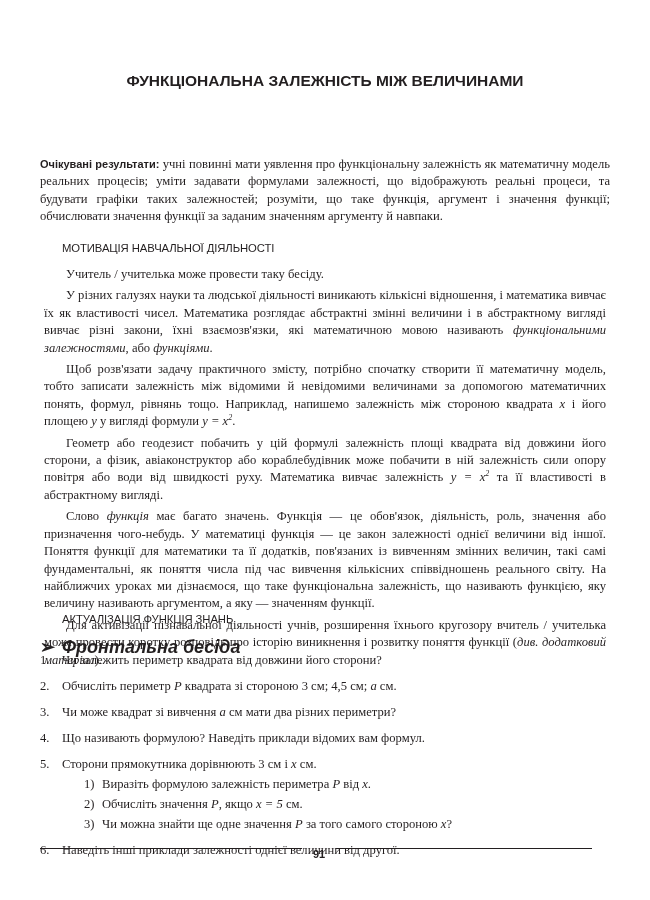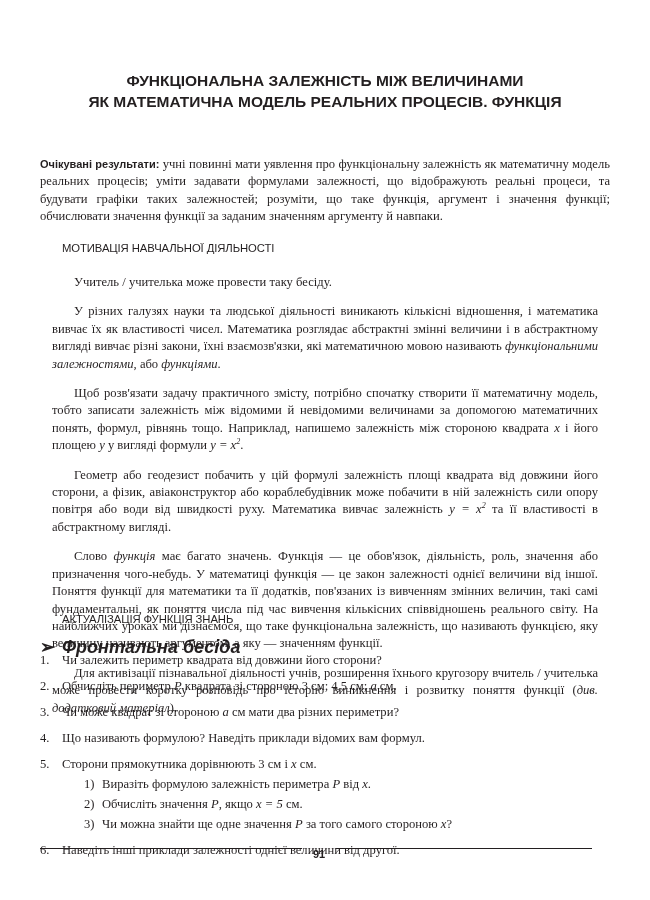--- a/index.html
+++ b/index.html
@@ -7,21 +7,21 @@
   .page { position: absolute; left: 0; top: 0; width: 650px; height: 900px; }
   .title { position: absolute; left: 40px; top: 70px; width: 570px; text-align: center;
     font-family: "Liberation Sans", sans-serif; font-weight: bold; font-size: 15.5px; line-height: 21px; color: #231f20; }
   .serif { font-family: "Liberation Serif", serif; font-size: 12.6px; line-height: 17.4px; }
   .block { position: absolute; left: 40px; width: 570px; text-align: justify; }
   .results { top: 156px; }
   .results .lead { font-family: "Liberation Sans", sans-serif; font-weight: bold; font-size: 11px; }
   .section-h { position: absolute; left: 62px; font-family: "Liberation Sans", sans-serif; font-weight: normal; font-size: 11.3px; letter-spacing: -0.1px; }
   .h-motiv { top: 242px; }
   .motiv { top: 262px; }
-  .motiv p { margin: 12px; text-indent: 22px; }
+  .motiv p { margin: 4px; text-indent: 22px; }
   em { font-style: italic; }
   .math { font-style: italic; font-family: "Liberation Serif", serif; }
   sup { font-size: 8px; line-height: 0; }
   .h-act { top: 613px; }
   .frontal { position: absolute; left: 40px; top: 636px; font-family: "Liberation Sans", sans-serif; font-weight: bold; font-style: italic; font-size: 18px; }
   .frontal .arrow { display: inline-block; width: 14px; margin-right: 8px; font-style: normal; }
   .qlist { position: absolute; left: 40px; top: 652px; width: 570px; }
   .q { position: relative; padding-left: 22px; margin-bottom: 8.6px; }
   .q .num { position: absolute; left: 0; top: 0; }
   .sub { position: relative; padding-left: 40px; margin-top: 2.5px; }
@@ -32,21 +32,20 @@
   .footer .l2 { left: 296px; width: 256px; }
   .footer .pnum { position: absolute; left: 262px; width: 34px; top: 8px; text-align: center; font-family: "Liberation Sans", sans-serif; font-weight: bold; font-size: 11px; }
 </style>
 </head>
 <body>
 
 <div class="page">
 
   <div class="title">
     <div>ФУНКЦІОНАЛЬНА ЗАЛЕЖНІСТЬ МІЖ ВЕЛИЧИНАМИ</div>
-    <div>ЯК МАТЕМАТИЧНА МОДЕЛЬ РЕАЛЬНИХ ПРОЦЕСІВ. ФУНКЦІЯ</div>
   </div>
 
   <div class="block results serif">
     <span class="lead">Очікувані результати:</span><span> учні повинні мати уявлення про функціональну залежність як математичну модель реальних процесів; уміти задавати формулами залежності, що відображують реальні процеси, та будувати графіки таких залежностей; розуміти, що таке функція, аргумент і значення функції; обчислювати значення функції за заданим значенням аргументу й навпаки.</span>
   </div>
 
   <div class="section-h h-motiv">МОТИВАЦІЯ НАВЧАЛЬНОЇ ДІЯЛЬНОСТІ</div>
 
   <div class="block motiv serif">
     <p>Учитель / учителька може провести таку бесіду.</p>
@@ -67,21 +66,21 @@
     <div class="q">
       <span class="num">1.</span>
       <span>Чи залежить периметр квадрата від довжини його сторони?</span>
     </div>
     <div class="q">
       <span class="num">2.</span>
       <span>Обчисліть периметр </span><span class="math">P</span><span> квадрата зі стороною 3 см; 4,5 см; </span><span class="math">a</span><span> см.</span>
     </div>
     <div class="q">
       <span class="num">3.</span>
-      <span>Чи може квадрат зі стороною </span><span class="math">a</span><span> см мати два різних периметри?</span>
+      <span>Чи може квадрат зі вивчення </span><span class="math">a</span><span> см мати два різних периметри?</span>
     </div>
     <div class="q">
       <span class="num">4.</span>
       <span>Що називають формулою? Наведіть приклади відомих вам формул.</span>
     </div>
     <div class="q">
       <span class="num">5.</span>
       <span>Сторони прямокутника дорівнюють 3 см і </span><span class="math">x</span><span> см.</span>
       <div class="sub">
         <span class="snum">1)</span>

